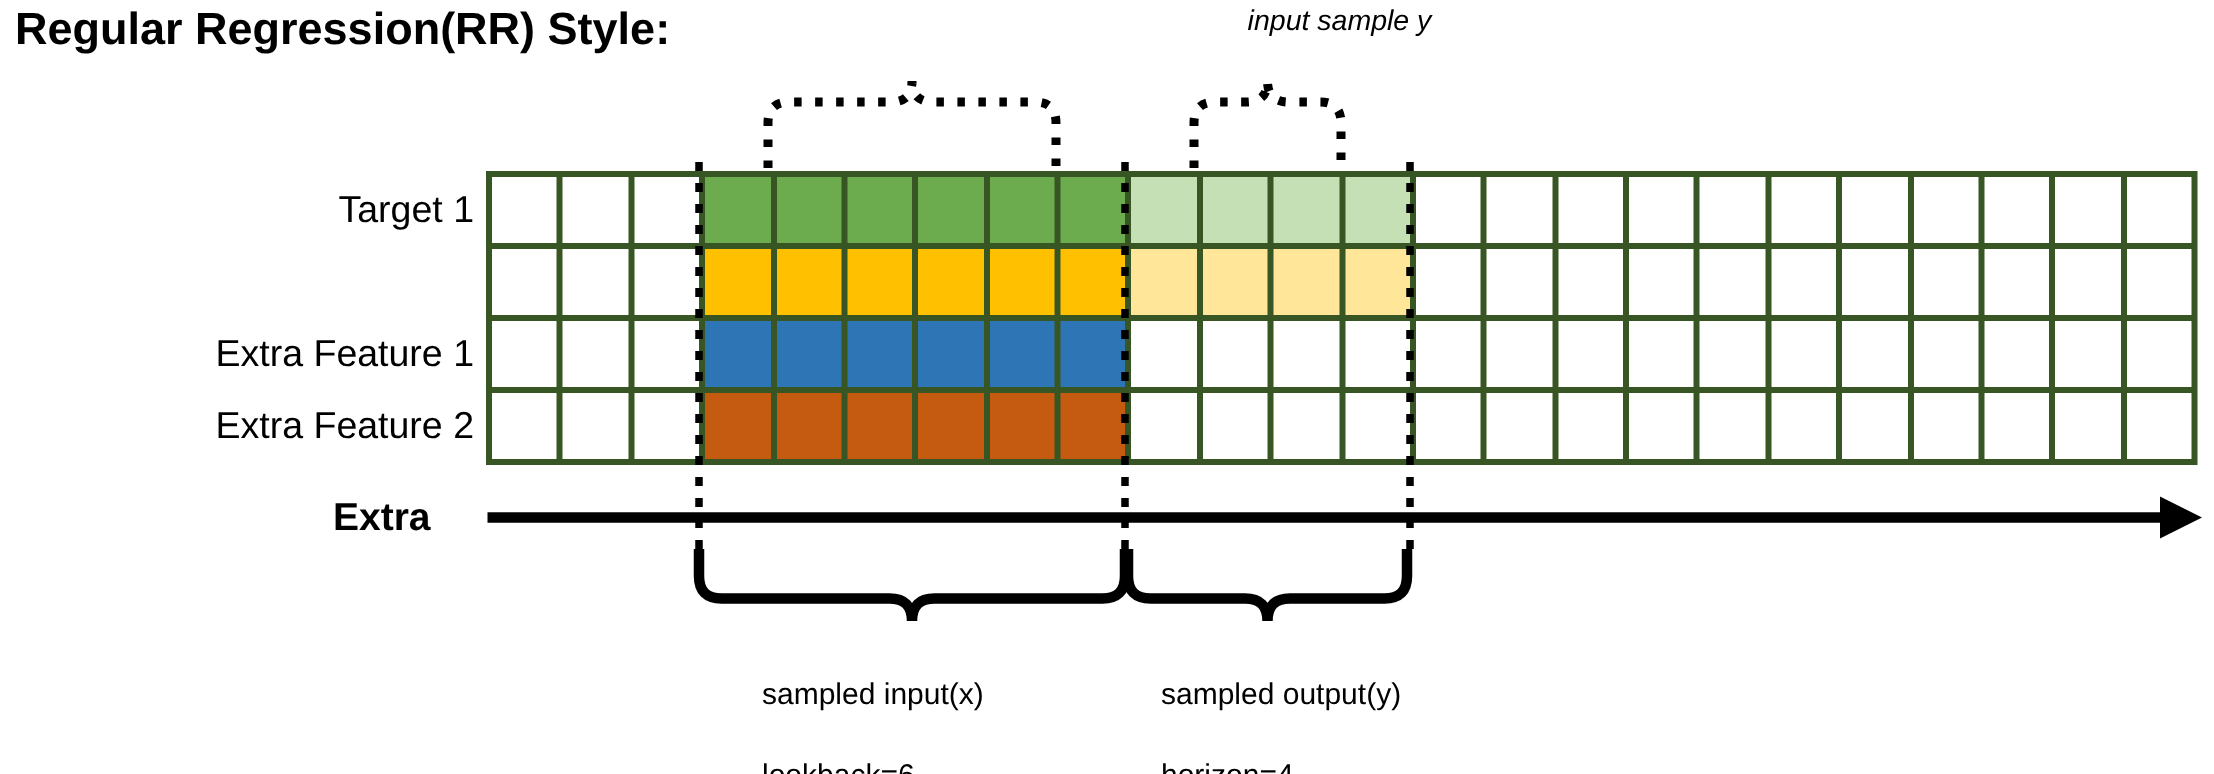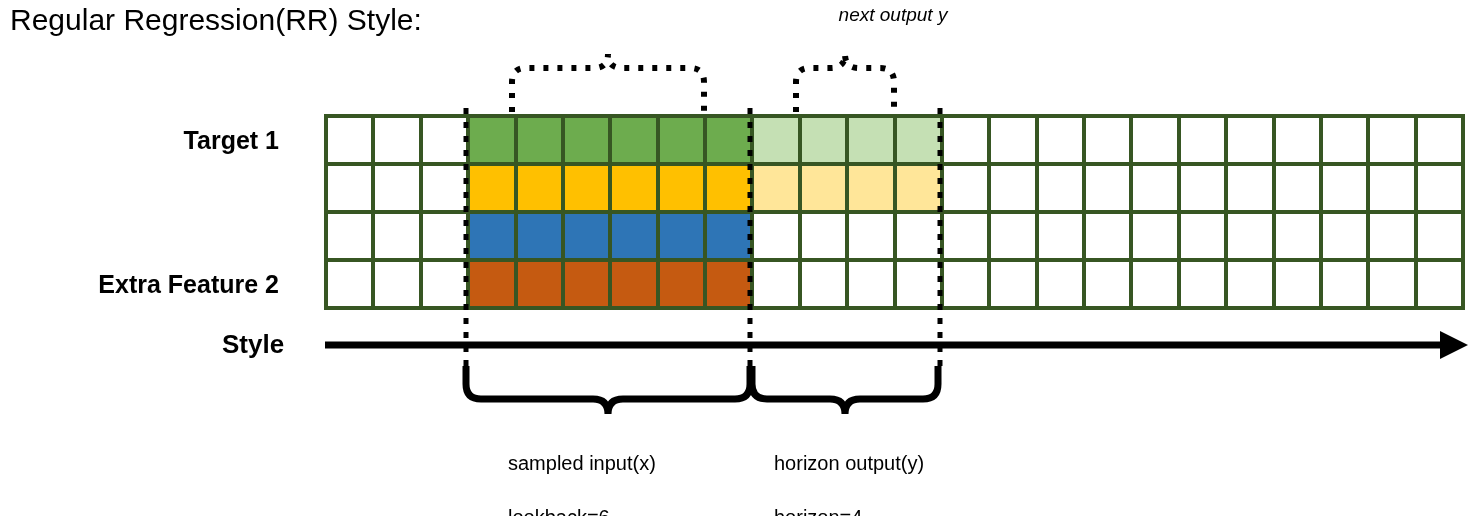--- a/index.html
+++ b/index.html
@@ -7,35 +7,35 @@
     width:1476px;height:516px;
     background:#ffffff;
     font-family:"Liberation Sans", sans-serif;
     overflow:hidden;
     position:relative;
   }
   #stage{position:absolute;left:0;top:0;width:1476px;height:516px;}
 
   .title{
     position:absolute;left:10px;top:3px;
-    font-size:30px;font-weight:400;color:#000;
+    font-size:30px;font-weight:700;color:#000;
     letter-spacing:0px;white-space:nowrap;
   }
 
   .annot{
     position:absolute;
     font-size:19px;font-style:italic;font-weight:400;color:#000;
     white-space:nowrap;text-align:center;
   }
 
   .rowlabel{
     position:absolute;
-    font-size:25px;font-weight:700;color:#000;
+    font-size:25px;font-weight:400;color:#000;
     white-space:nowrap;text-align:right;
-    right:1197px;
+    right:1160px;
     height:48px;line-height:48px;
   }
 
   .timelabel{
     position:absolute;
     font-size:26px;font-weight:700;color:#000;
     white-space:nowrap;
     left:222px;top:329px;
   }
 
@@ -64,23 +64,24 @@
 
   svg.overlay{position:absolute;left:0;top:0;width:1476px;height:516px;pointer-events:none;}
 </style>
 </head>
 <body>
 
 <div id="stage">
 
   <div class="title">Regular Regression(RR) Style:</div>
 
-  <div class="annot" style="left:798px;top:4px;width:190px;">next output y</div>
+  <div class="annot" style="left:798px;top:4px;width:190px;">input sample y</div>
 
   <div class="rowlabel" style="top:116px;">Target 1</div>
+  <div class="rowlabel" style="top:212px;">Extra Feature 1</div>
   <div class="rowlabel" style="top:260px;margin-left:14px;">Extra Feature 2</div>
 
   <div id="grid">
       <div class="cell" style="background: rgb(255, 255, 255);"></div>
       <div class="cell" style="background: rgb(255, 255, 255);"></div>
       <div class="cell" style="background: rgb(255, 255, 255);"></div>
       <div class="cell" style="background: rgb(109, 172, 78);"></div>
       <div class="cell" style="background: rgb(109, 172, 78);"></div>
       <div class="cell" style="background: rgb(109, 172, 78);"></div>
       <div class="cell" style="background: rgb(109, 172, 78);"></div>
@@ -168,21 +169,21 @@
       <div class="cell" style="background: rgb(255, 255, 255);"></div>
       <div class="cell" style="background: rgb(255, 255, 255);"></div>
       <div class="cell" style="background: rgb(255, 255, 255);"></div>
       <div class="cell" style="background: rgb(255, 255, 255);"></div>
       <div class="cell" style="background: rgb(255, 255, 255);"></div>
       <div class="cell" style="background: rgb(255, 255, 255);"></div>
       <div class="cell" style="background: rgb(255, 255, 255);"></div>
       <div class="cell" style="background: rgb(255, 255, 255);"></div>
     </div>
 
-  <div class="timelabel">Style</div>
+  <div class="timelabel">Extra</div>
 
   <svg class="overlay" viewBox="0 0 1476 516">
 
     <g>
       <line x1="325" y1="345" x2="1452" y2="345" stroke="#000" stroke-width="7"></line>
       <polygon points="1468,345 1440,331 1440,359" fill="#000"></polygon>
     </g>
 
     <g stroke="#000" stroke-width="5" stroke-dasharray="6,8" stroke-linecap="butt" fill="none">
       <line x1="466" y1="108" x2="466" y2="372"></line>
@@ -199,18 +200,18 @@
     <path d="M 752 366 L 752 384 Q 752 399 767 399 L 830 399 Q 845 399 845 414 Q 845 399 860 399 L 923 399 Q 938 399 938 384 L 938 366" fill="none" stroke="#000" stroke-width="7" stroke-linecap="butt"></path>
   </svg>
 
   <div class="caption" style="left:508px;top:423px;">
     <div>sampled input(x)</div>
     <div>lookback=6</div>
     
   </div>
 
   <div class="caption" style="left:774px;top:423px;">
-    <div>horizon output(y)</div>
+    <div>sampled output(y)</div>
     <div>horizon=4</div>
     
   </div>
 
 </div>
 
 </body></html>

